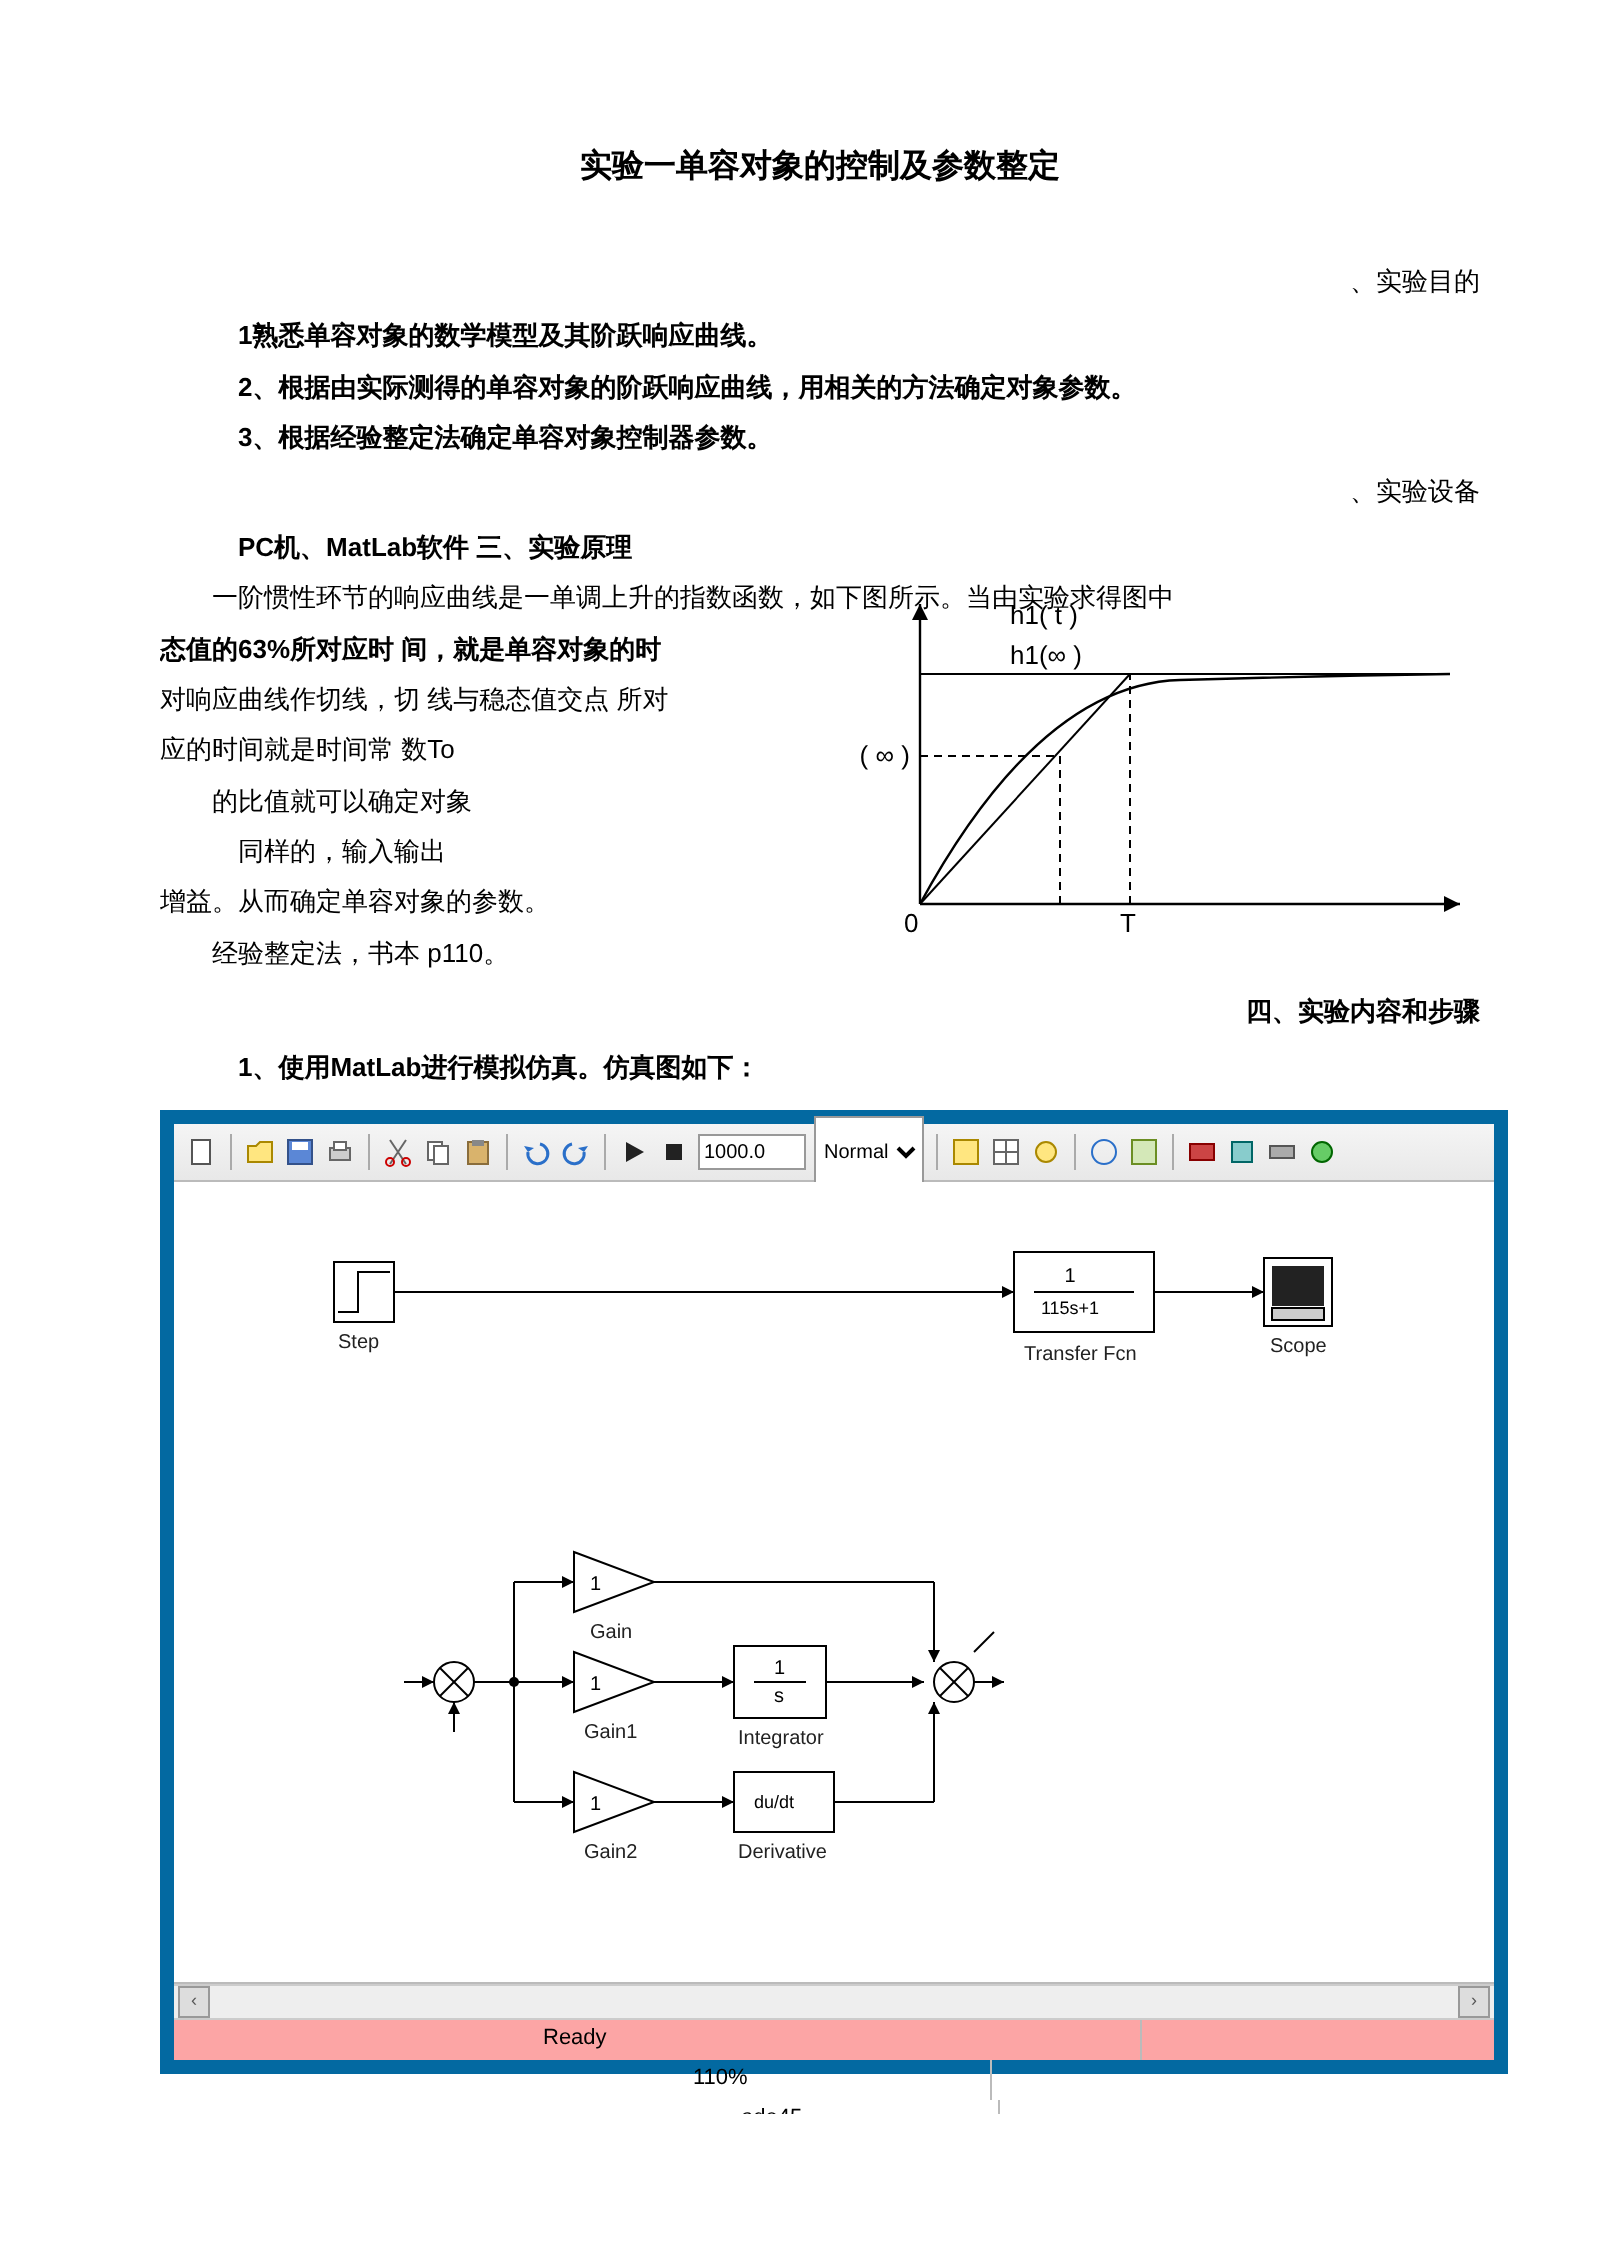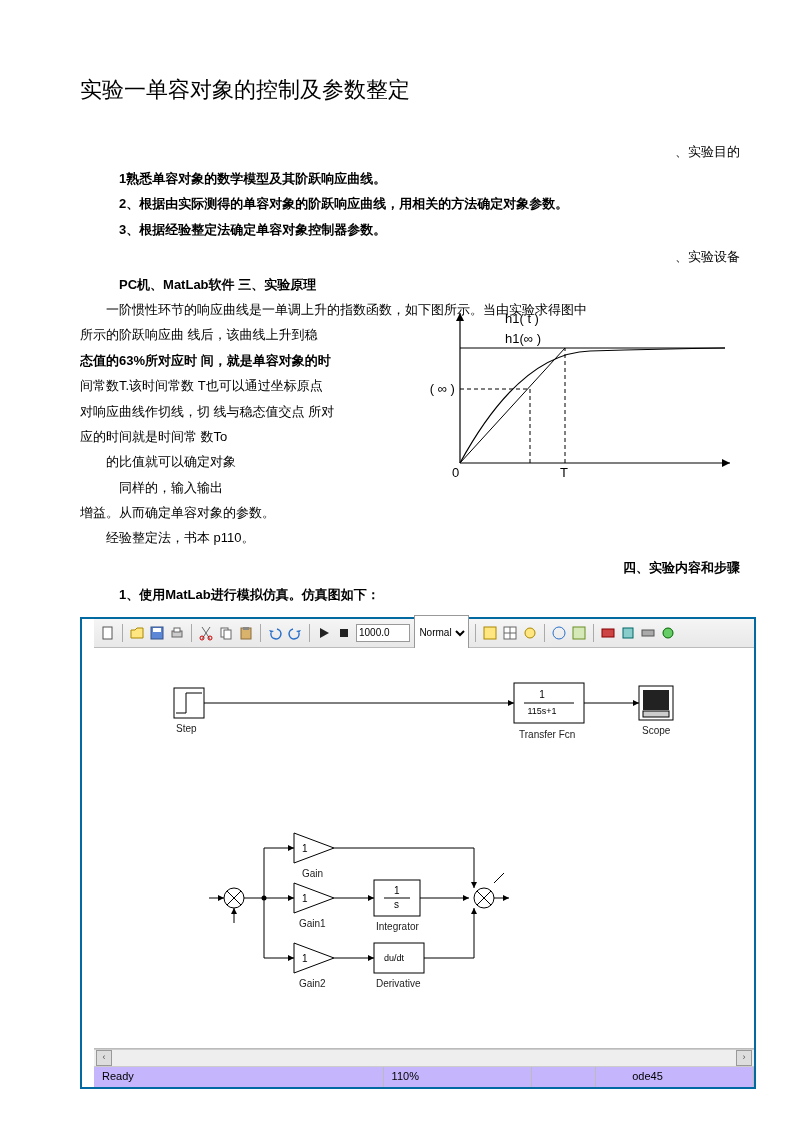--- a/index.html
+++ b/index.html
@@ -9,22 +9,23 @@
     background: #fff;
     width: 800px;
     font-size: 13px;
     line-height: 1.8;
     color: #000;
   }
   .page {
     padding: 50px 60px 20px 80px;
   }
   h1 {
-    font-size: 22px;
-    font-weight: normal;
+    text-align: center;
+    font-size: 16px;
+    font-weight: bold;
     margin: 20px 0 30px 0;
   }
   .section-head {
     text-indent: 1em;
     margin: 4px 0;
     text-align: right;
   }
   .item {
     text-indent: 3em;
     margin: 2px 0;
@@ -43,25 +44,24 @@
     margin: 0 0 2px 0;
   }
   .figure-curve {
     position: absolute;
     top: 5px;
     right: 0;
     width: 310px;
     height: 180px;
   }
   .simulink-box {
-    border: 2px solid #0369a1;
+    border: 7px solid #0369a1;
     margin-top: 10px;
     background: #fff;
     width: 660px;
-    padding-left: 12px;
   }
   .toolbar {
     background: linear-gradient(#f5f5f5,#e8e8e8);
     border-bottom: 1px solid #bbb;
     padding: 2px 6px;
     display: flex;
     align-items: center;
     gap: 4px;
     font-size: 11px;
     height: 24px;
@@ -83,35 +83,35 @@
     border: 1px solid #999;
     font-size: 10px;
     padding: 0 2px;
     background: #fff;
   }
   .tb-select {
     height: 36px;
     border: 1px solid #999;
     font-size: 10px;
     background: #fff;
-    text-align: center;
   }
   .canvas {
     height: 400px;
     position: relative;
     background: #fff;
     border-bottom: 1px solid #bbb;
   }
   .statusbar {
-    background: #c4b5fd;
+    background: #fca5a5;
     border-top: 1px solid #ccc;
     display: flex;
     font-size: 11px;
     height: 20px;
-    align-items: flex-end;
+    align-items: center;
+    flex-direction: column;
   }
   .status-cell {
     border-right: 1px solid #bbb;
     padding: 0 8px;
     height: 100%;
     display: flex;
     align-items: center;
   }
   .scroll-h {
     height: 16px;
@@ -152,23 +152,21 @@
   <p class="item item-bold">1熟悉单容对象的数学模型及其阶跃响应曲线。</p>
   <p class="item item-bold">2、根据由实际测得的单容对象的阶跃响应曲线，用相关的方法确定对象参数。</p>
   <p class="item item-bold">3、根据经验整定法确定单容对象控制器参数。</p>
 
   <p class="section-head">、实验设备</p>
   <p class="item item-bold">PC机、MatLab软件  三、实验原理</p>
 
   <div class="para-area">
     <div class="para-text">
       <p style="width:620px;">　　一阶惯性环节的响应曲线是一单调上升的指数函数，如下图所示。当由实验求得图中</p>
-      <p>所示的阶跃响应曲  线后，该曲线上升到稳</p>
       <p><span style="font-weight:bold">态值的63%所对应时  间，就是单容对象的时</span></p>
-      <p>间常数T.该时间常数  T也可以通过坐标原点</p>
       <p>对响应曲线作切线，切  线与稳态值交点 所对</p>
       <p>应的时间就是时间常  数To</p>
       <p>　　的比值就可以确定对象</p>
       <p>　　　同样的，输入输出</p>
       <p>增益。从而确定单容对象的参数。</p>
       <p>　　经验整定法，书本  p110。</p>
     </div>
 
     <svg class="figure-curve" viewBox="0 0 310 180">
       <line x1="30" y1="160" x2="300" y2="160" stroke="#000" stroke-width="1.2"></line>

